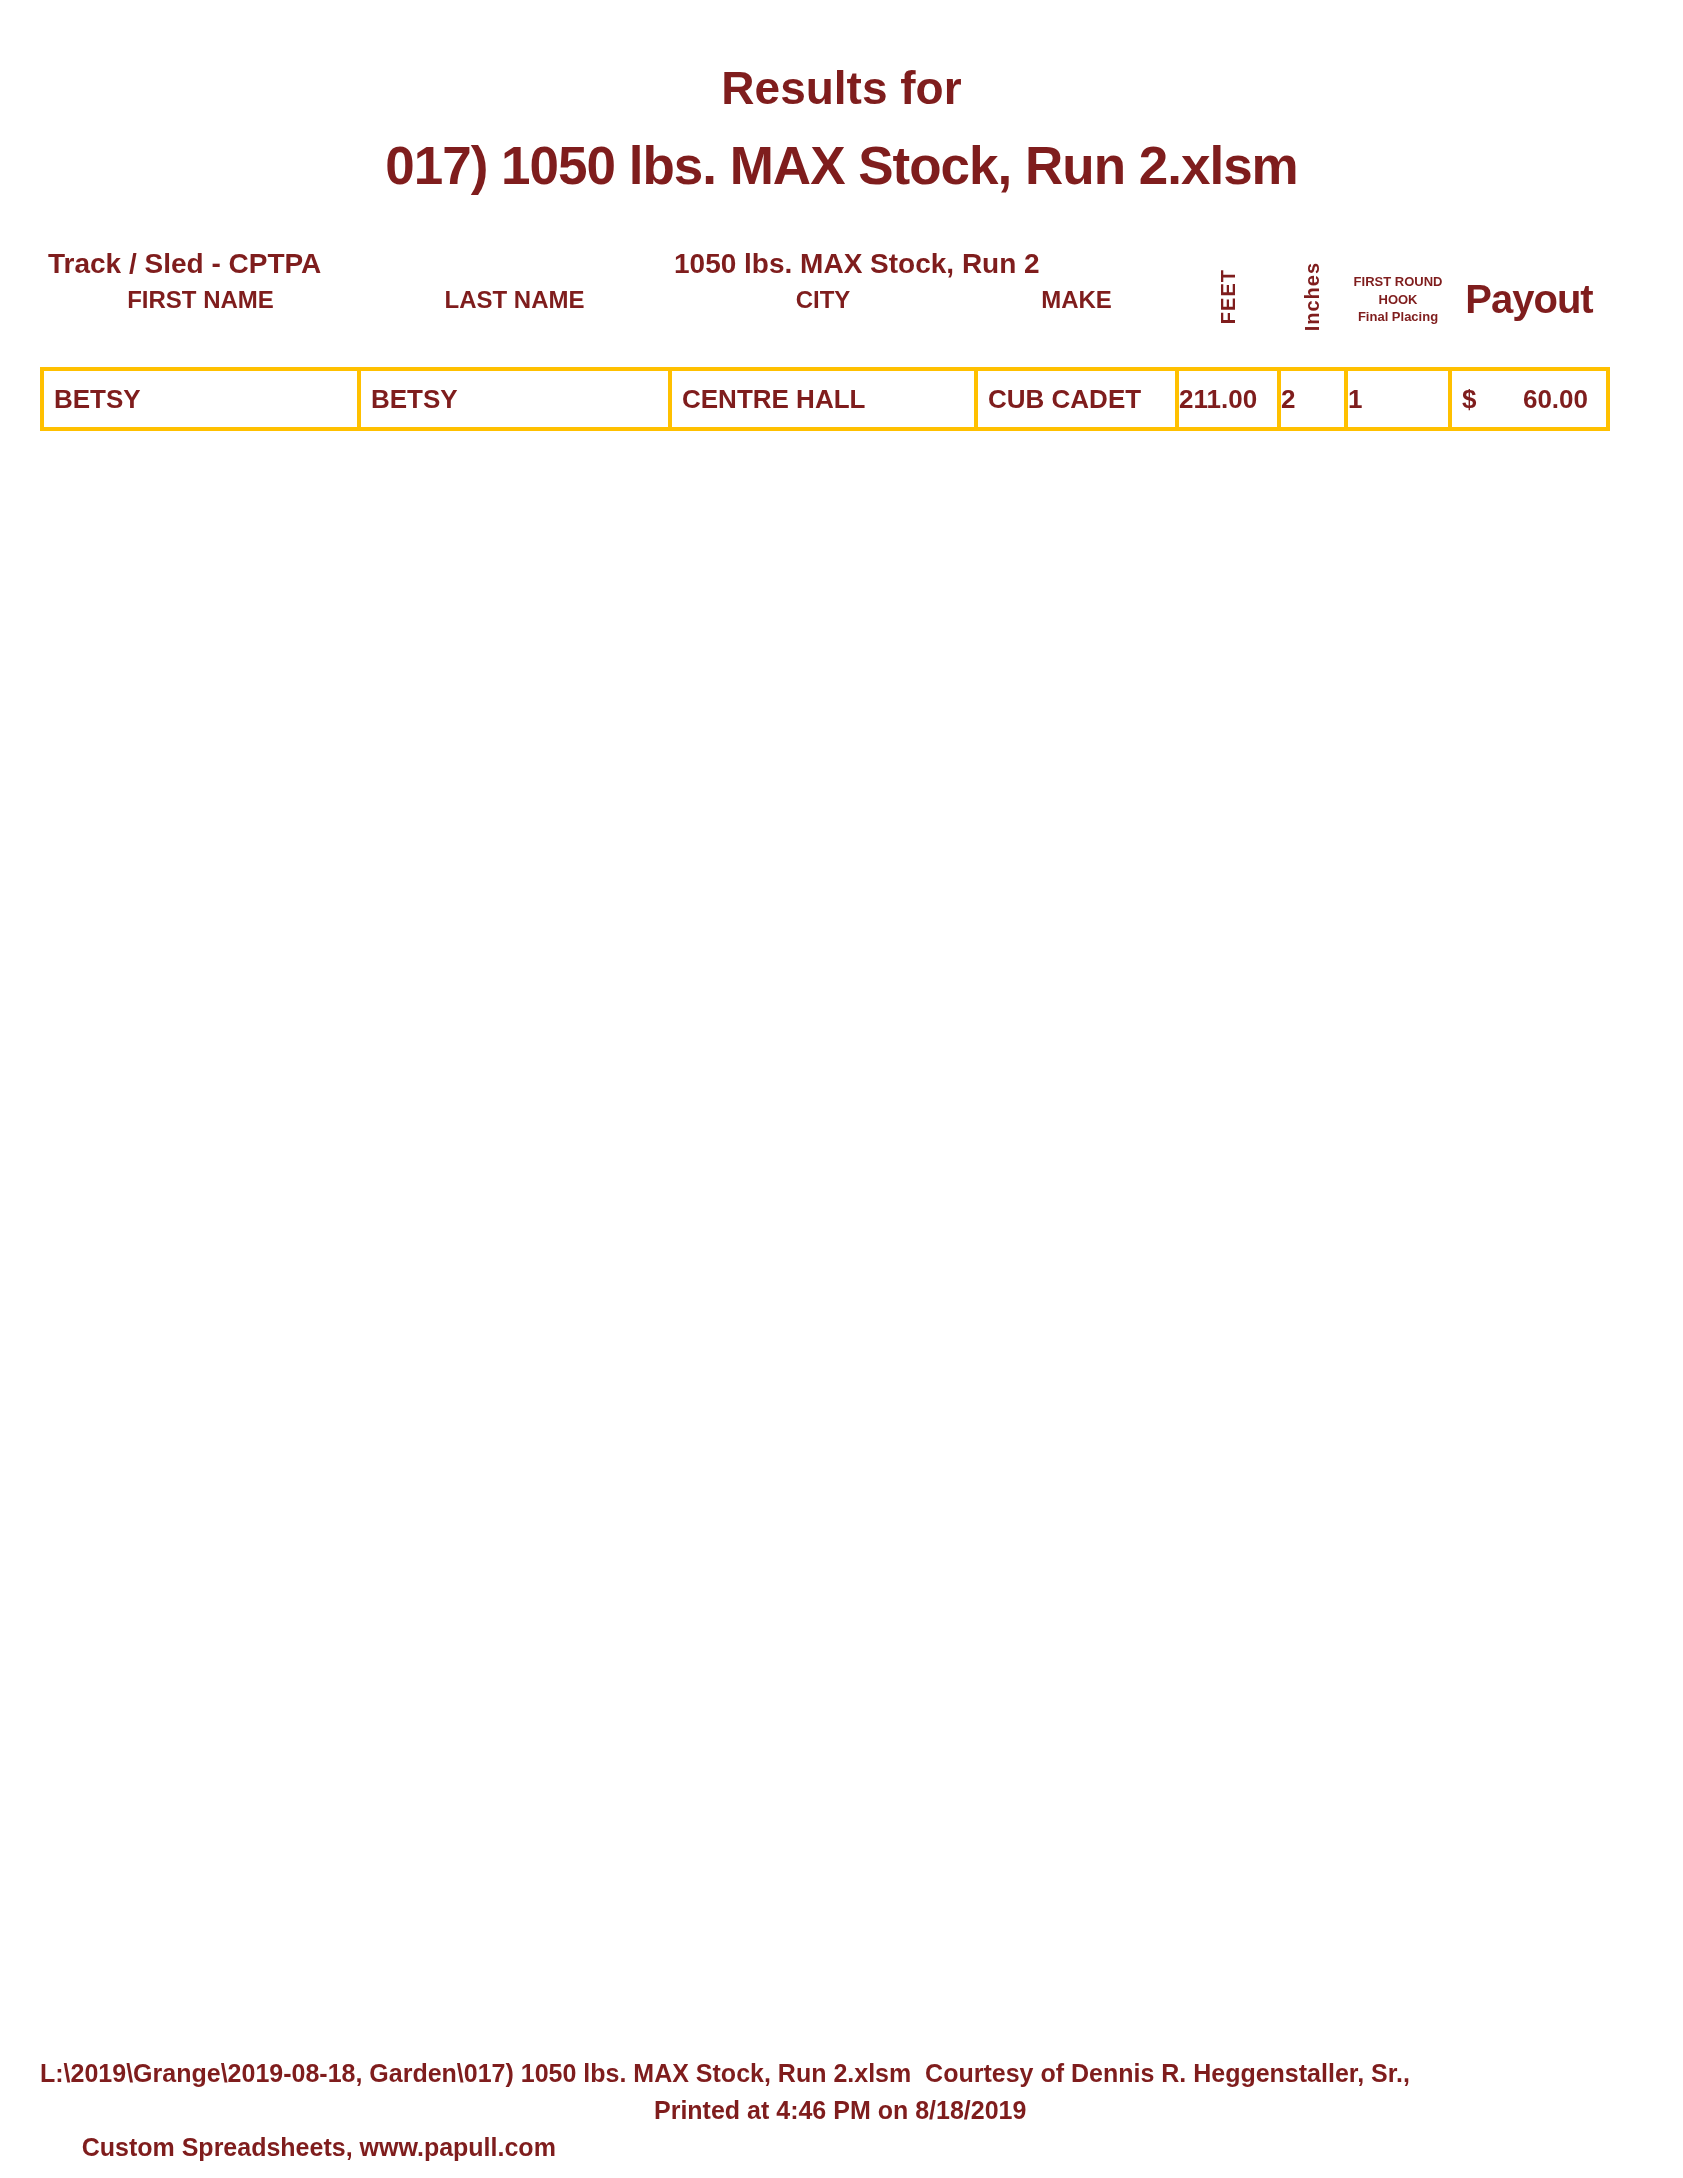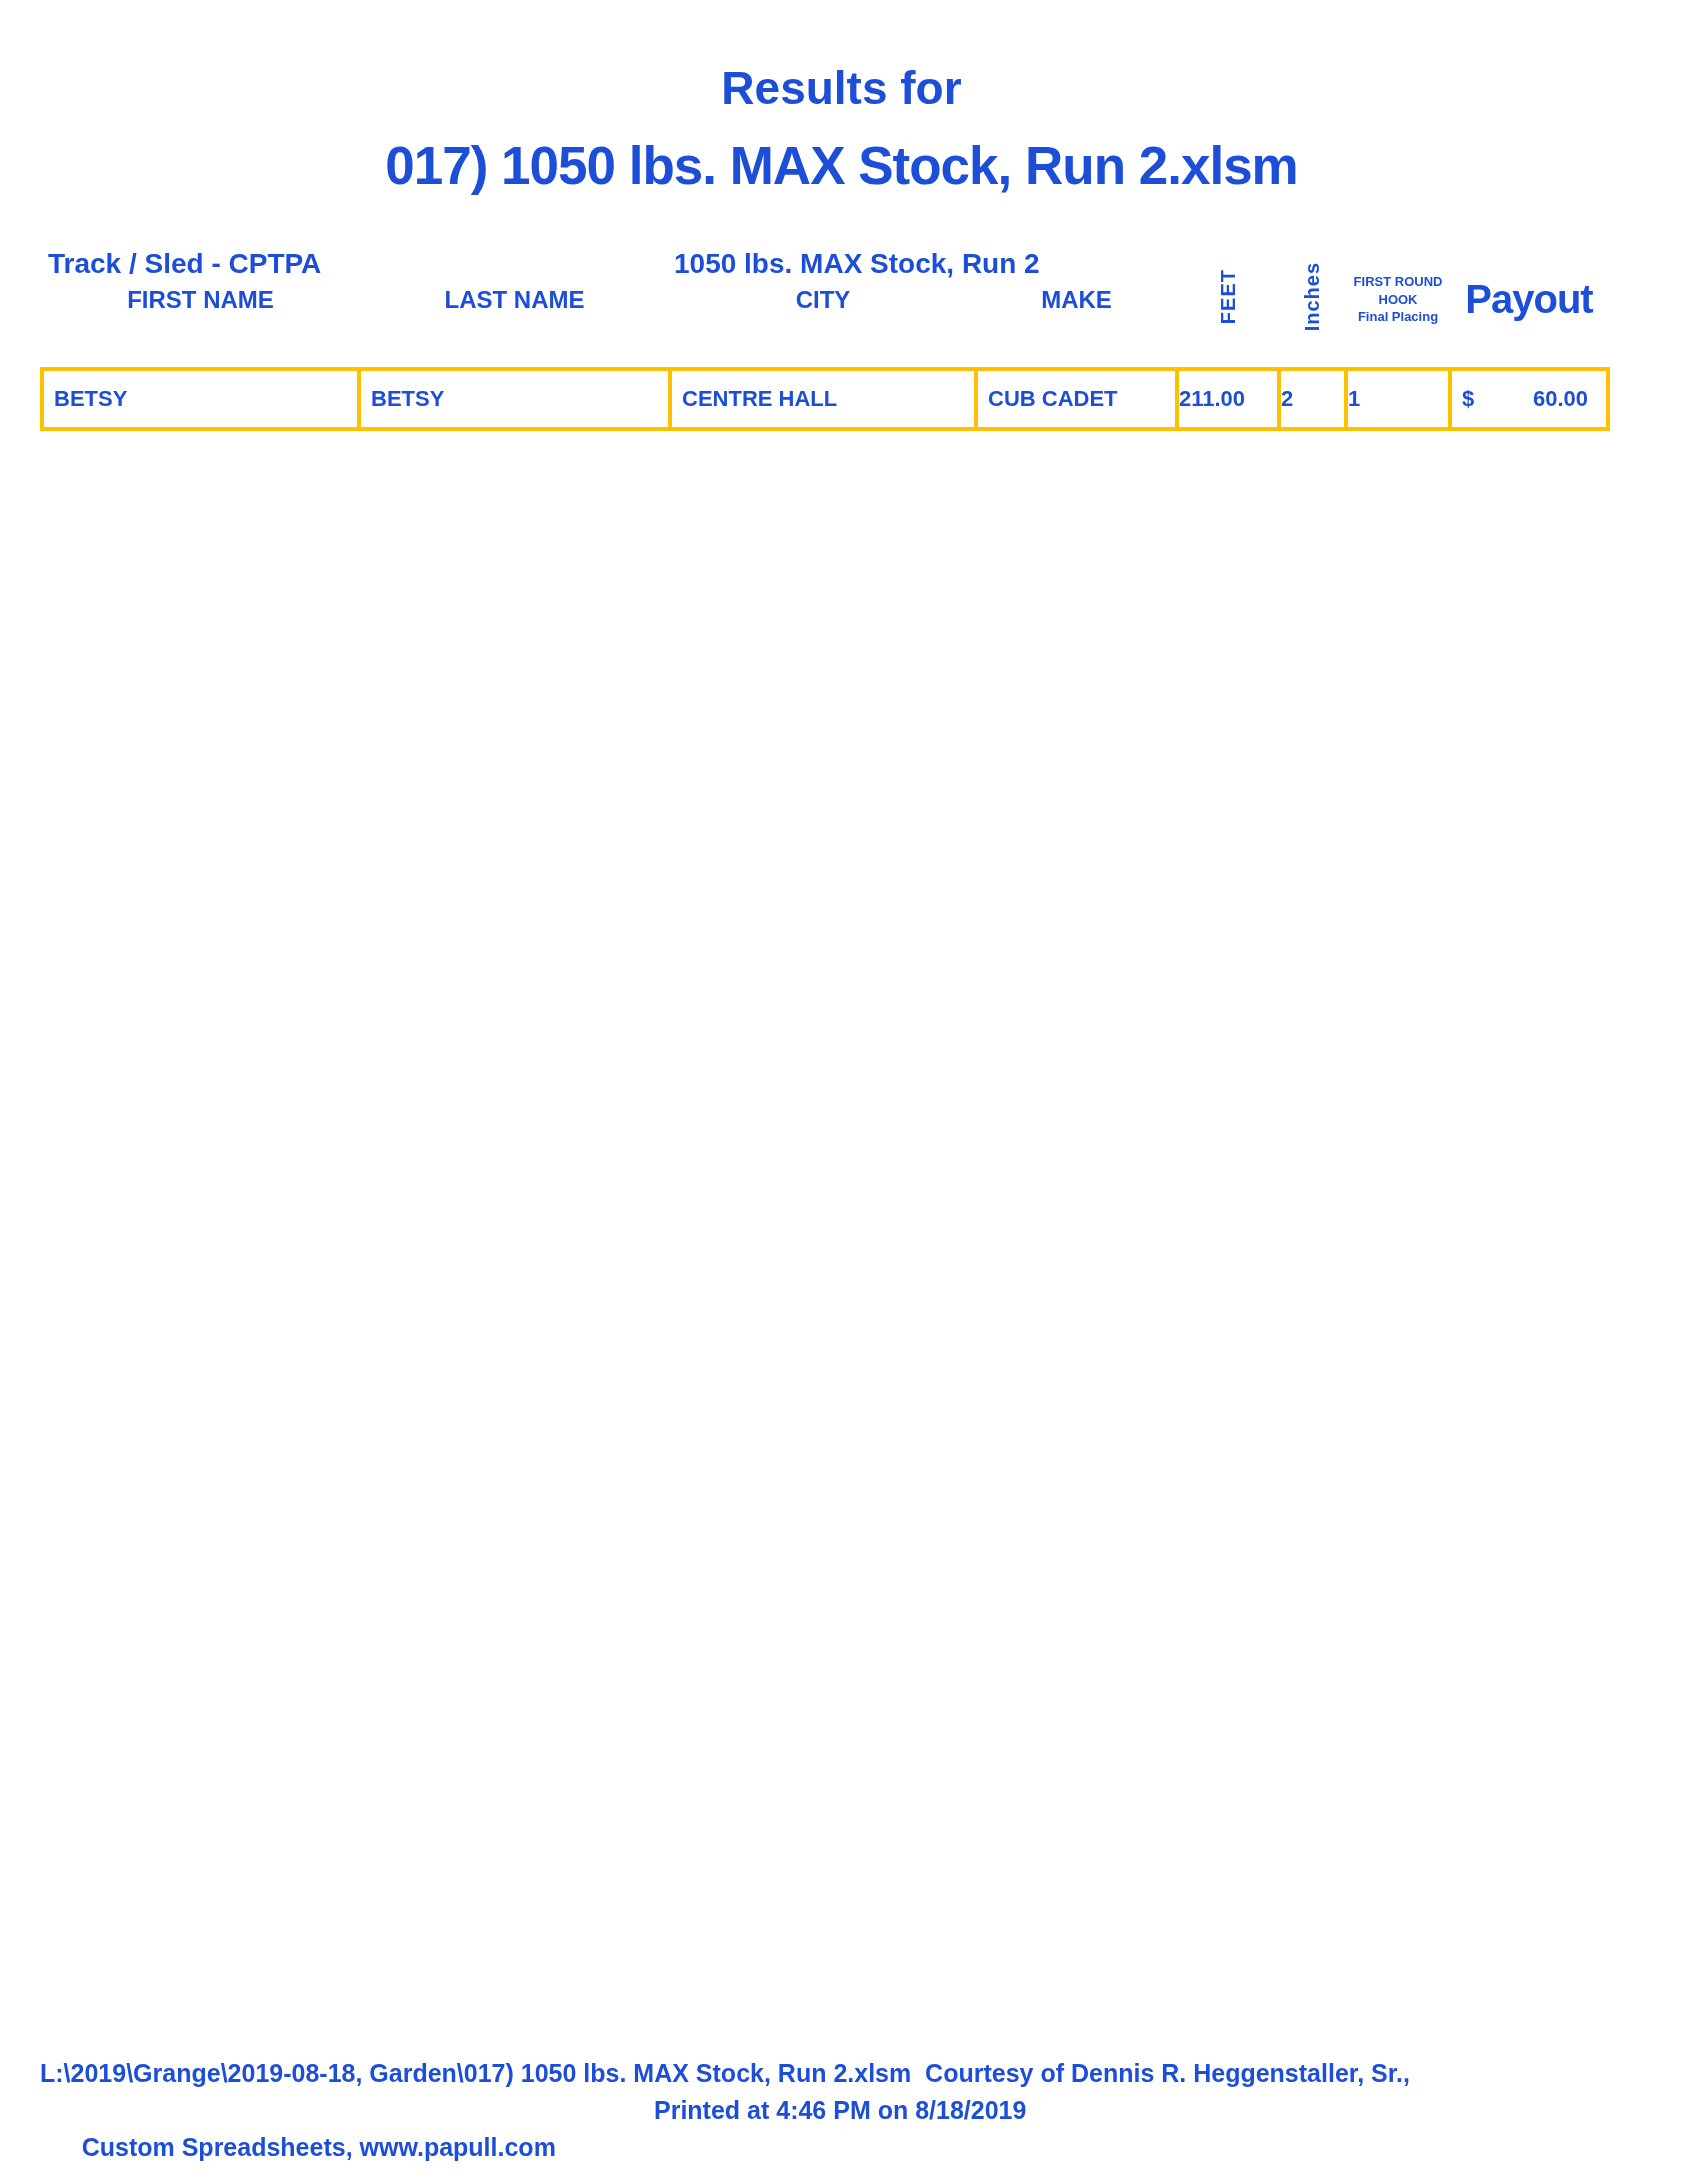--- a/index.html
+++ b/index.html
@@ -1,21 +1,21 @@
 <!DOCTYPE html>
 <html><head>
 <meta charset="utf-8">
 <style>
   html, body { margin: 0; padding: 0; background: #ffffff; }
   .page {
     position: relative;
     width: 1683px;
     height: 2178px;
     background: #ffffff;
-    color: #1d4ed8;
+    color: #7f1d1d;
     font-family: "Liberation Sans", sans-serif;
     font-weight: bold;
     overflow: hidden;
   }
   .title1 {
     position: absolute; top: 61px; left: 0; width: 100%;
     text-align: center; font-size: 46px; letter-spacing: 0px;
   }
   .title2 {
     position: absolute; top: 135px; left: 0; width: 100%;
@@ -35,21 +35,21 @@
   .vert {
     writing-mode: vertical-rl;
     transform: rotate(180deg);
     display: inline-block;
     font-size: 20px;
     letter-spacing: 1px;
   }
   td {
     border: 4px solid #FFC000;
     height: 56px;
-    font-size: 22px;
+    font-size: 26px;
     vertical-align: middle;
     padding: 0 8px 0 10px;
     overflow: hidden;
     white-space: nowrap;
   }
   td.txt { text-align: left; }
   td.num { text-align: left; padding: 0; }
   td.payout-td { padding: 0; }
   .pay { display: flex; justify-content: space-between; align-items: center; padding: 0 18px 0 10px; }
 

